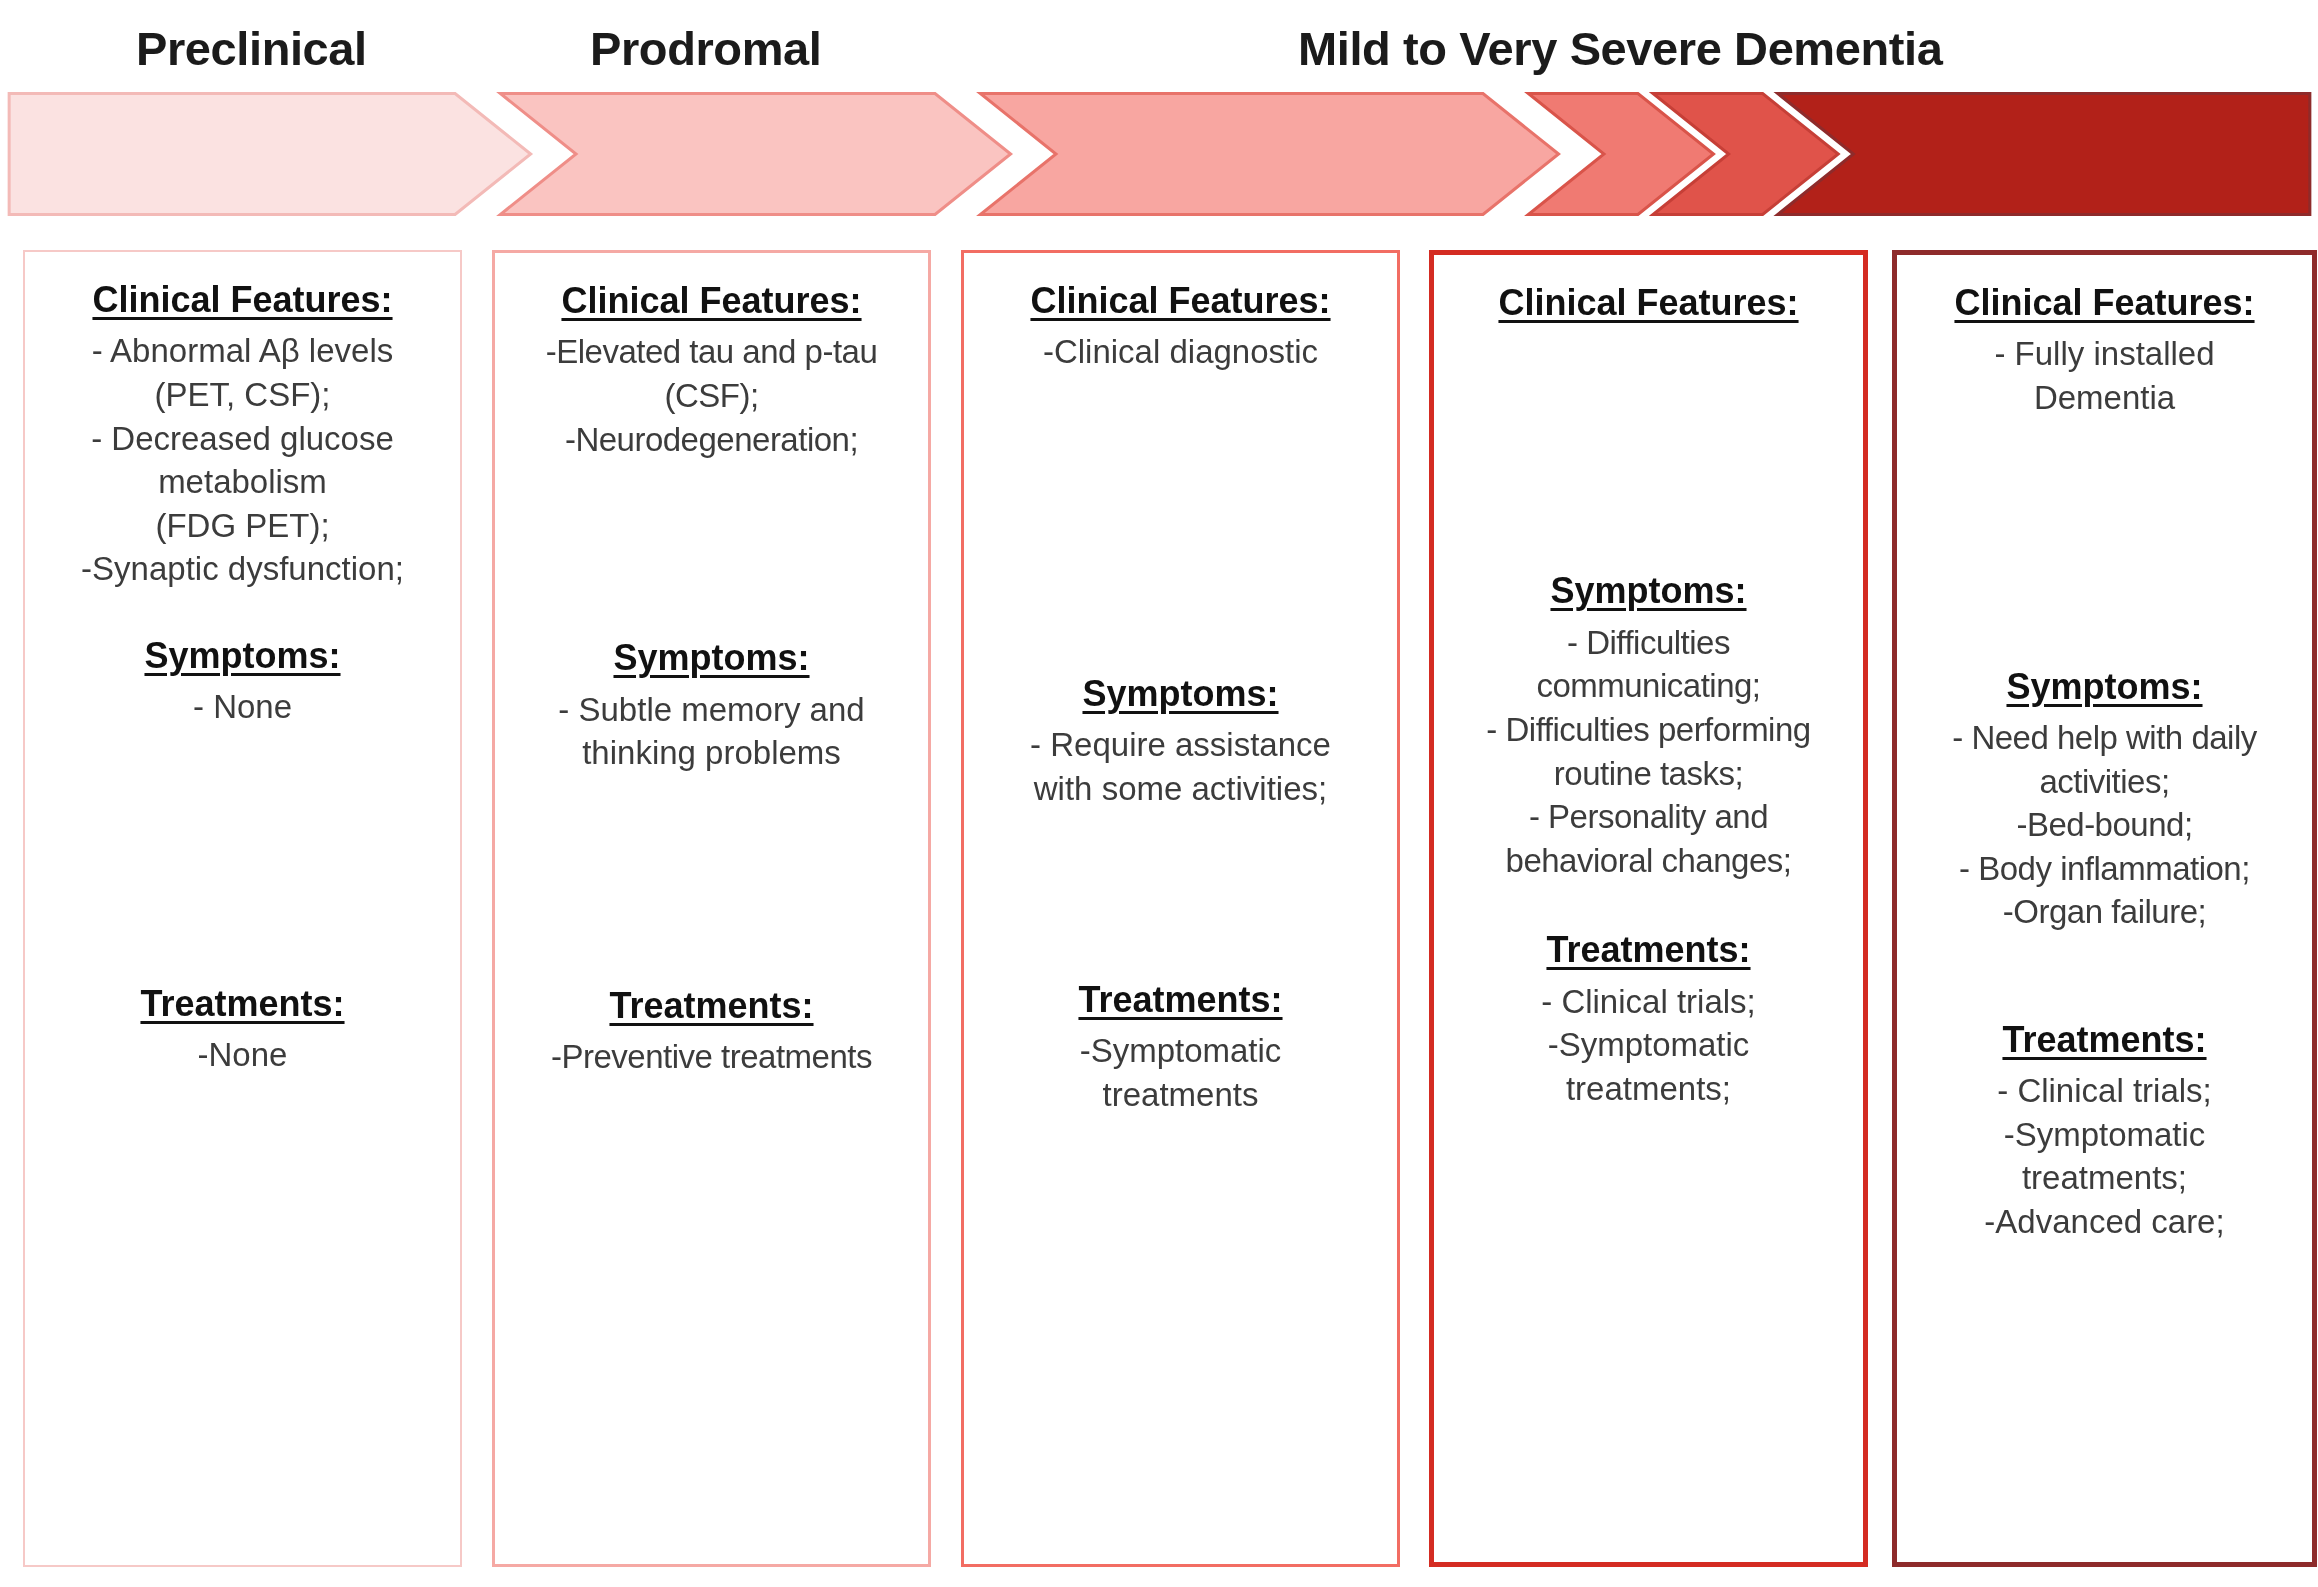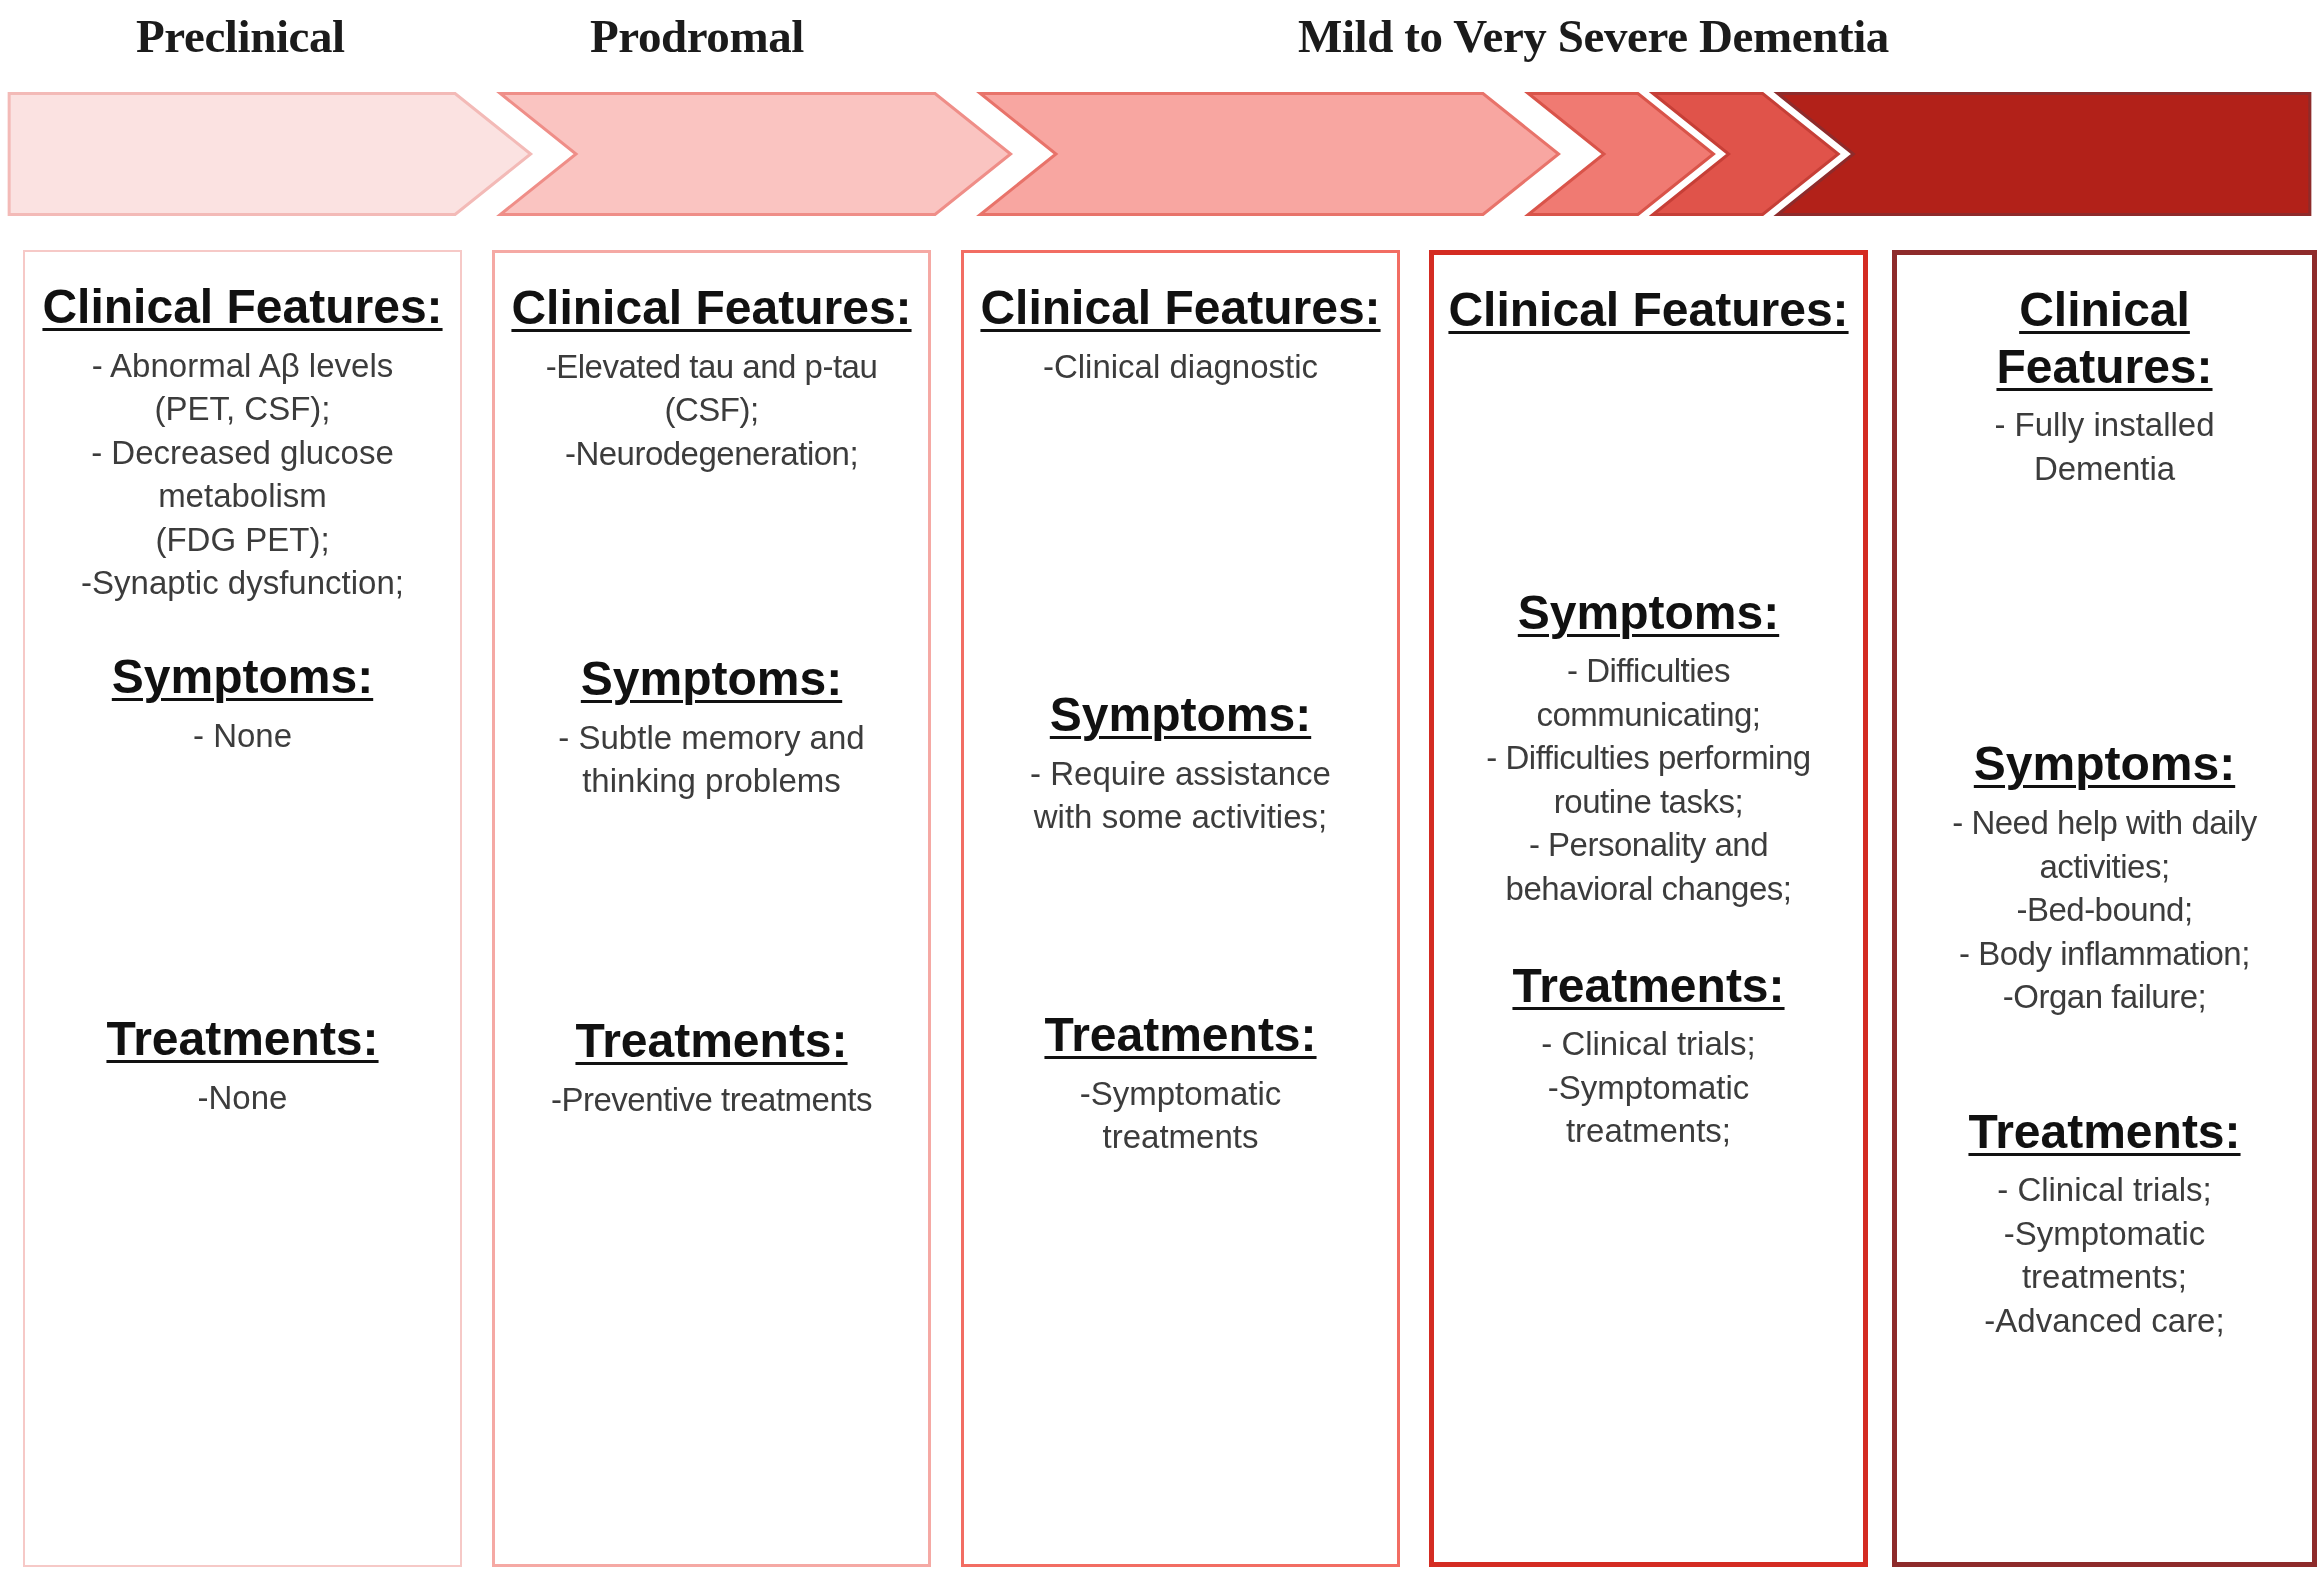--- a/index.html
+++ b/index.html
@@ -11,24 +11,23 @@
     width: 2319px;
     height: 1588px;
     position: relative;
     font-family: "Liberation Sans", sans-serif;
     overflow: hidden;
   }
 
   
   .stage-labels {
     position: absolute;
-    left: 0; top: 4px;
+    left: 0; top: 16px;
     width: 2319px;
     height: 89px;
-    font-family: Liberation Serif, serif;
   }
   .stage-label {
     position: absolute;
     top: 4.5px;
     font-size: 47px;
     font-weight: bold;
     color: #1b1b1b;
     white-space: nowrap;
     letter-spacing: -0.4px;
   }
@@ -63,21 +62,21 @@
     padding: 27px 7.6px 0 7.6px;
     text-align: center;
   }
   .card.c1 { left: 23px;   width: 439px;  border: 2.3px solid #f6c9c7; }
   .card.c2 { left: 492px;  width: 439px;  border: 3px solid #f5a9a4; }
   .card.c3 { left: 961px; width: 439px;  border: 3px solid #f26d63; }
   .card.c4 { left: 1429px; width: 439px;  border: 5.3px solid #d42c22; }
   .card.c5 { left: 1892px; width: 425px;  border: 5.3px solid #8e2b2b; }
 
   .sec-head {
-    font-size: 48px;
+    font-size: 36px;
     font-weight: bold;
     color: #111111;
     text-decoration: underline;
     text-underline-offset: 5.3px;
     text-decoration-thickness: 3px;
     line-height: 1.18;
     margin: 0 0 4.5px 0;
   }
   .sec-body {
     font-size: 33px;

